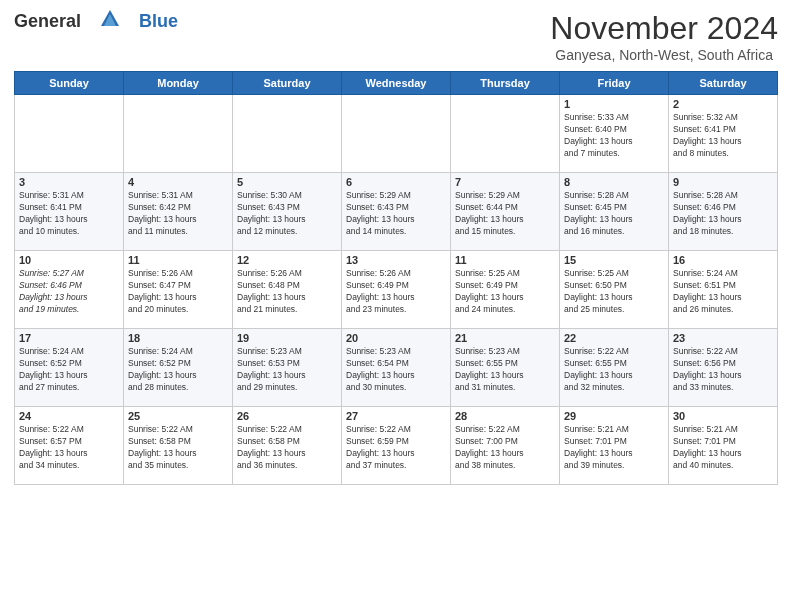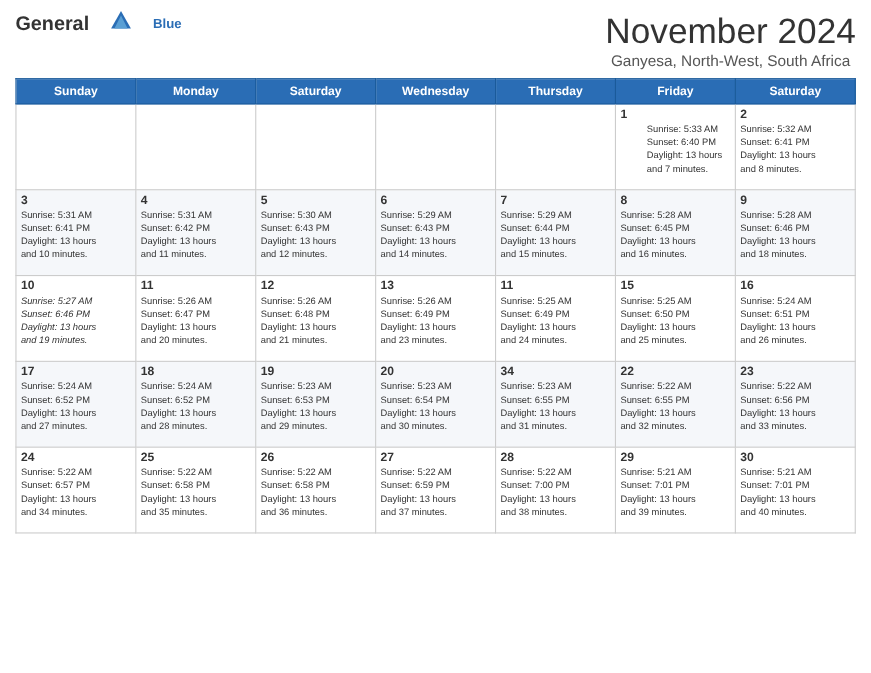--- a/index.html
+++ b/index.html
@@ -29,21 +29,21 @@
       display: flex;
       align-items: center;
       gap: 18px;
     }
     .logo-general {
       font-size: 18px;
       font-weight: bold;
       color: #333;
     }
     .logo-blue {
-      font-size: 12px;
+      font-size: 18px;
       font-weight: bold;
       color: #2a6db5;
     }
     .logo-icon {
       width: 22px;
       height: 22px;
       position: relative;
       top: -2px;
     }
     .title-section {
@@ -134,21 +134,21 @@
     </thead>
     <tbody id="calendar-body">
     <tr>
           <td class="empty-cell"></td>
           <td class="empty-cell"></td>
           <td class="empty-cell"></td>
           <td class="empty-cell"></td>
           <td class="empty-cell"></td>
           <td>
             <span class="day-number">1</span>
-            <div class="day-info" style="white-space: pre-line; margin-left: 24px;">Sunrise: 5:33 AM
+            <div class="day-info" style="white-space: pre-line;">Sunrise: 5:33 AM
 Sunset: 6:40 PM
 Daylight: 13 hours
 and 7 minutes.</div>
           </td>
           <td>
             <span class="day-number">2</span>
             <div class="day-info" style="white-space: pre-line;">Sunrise: 5:32 AM
 Sunset: 6:41 PM
 Daylight: 13 hours
 and 8 minutes.</div>
@@ -279,21 +279,21 @@
 and 29 minutes.</div>
           </td>
           <td>
             <span class="day-number">20</span>
             <div class="day-info" style="white-space: pre-line;">Sunrise: 5:23 AM
 Sunset: 6:54 PM
 Daylight: 13 hours
 and 30 minutes.</div>
           </td>
           <td>
-            <span class="day-number">34</span>
+            <span class="day-number">21</span>
             <div class="day-info" style="white-space: pre-line;">Sunrise: 5:23 AM
 Sunset: 6:55 PM
 Daylight: 13 hours
 and 31 minutes.</div>
           </td>
           <td>
             <span class="day-number">22</span>
             <div class="day-info" style="white-space: pre-line;">Sunrise: 5:22 AM
 Sunset: 6:55 PM
 Daylight: 13 hours

